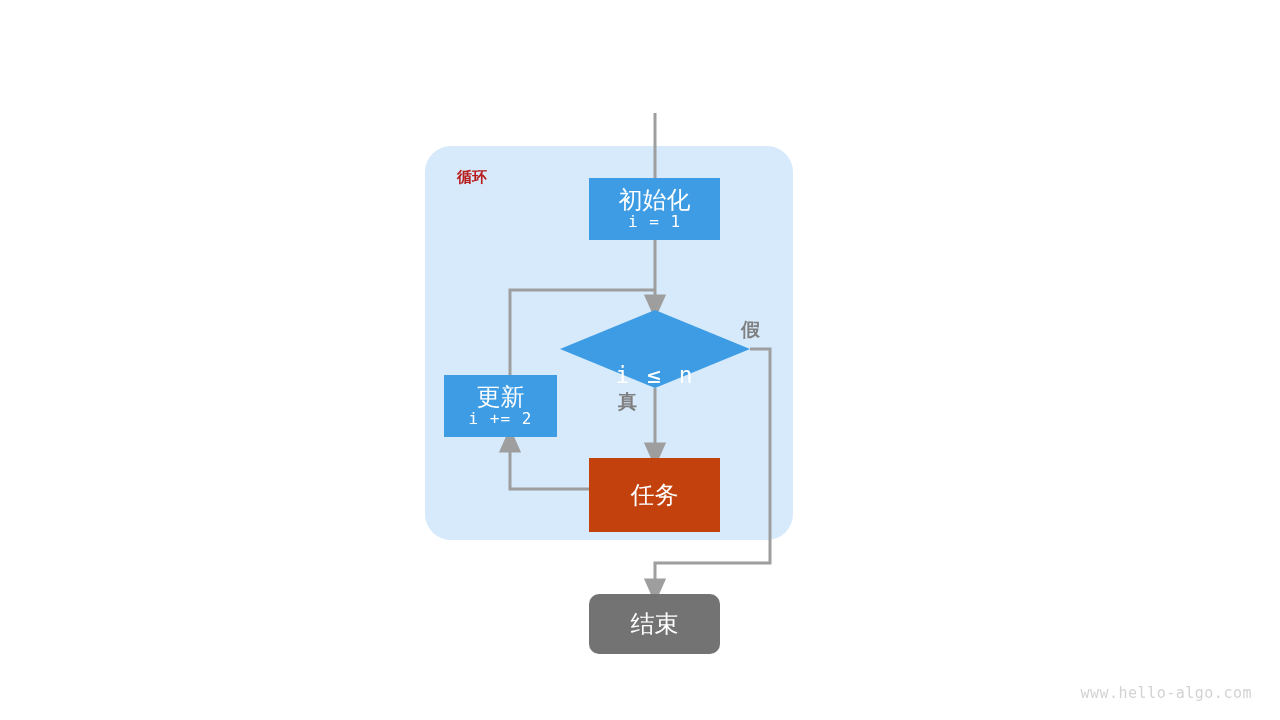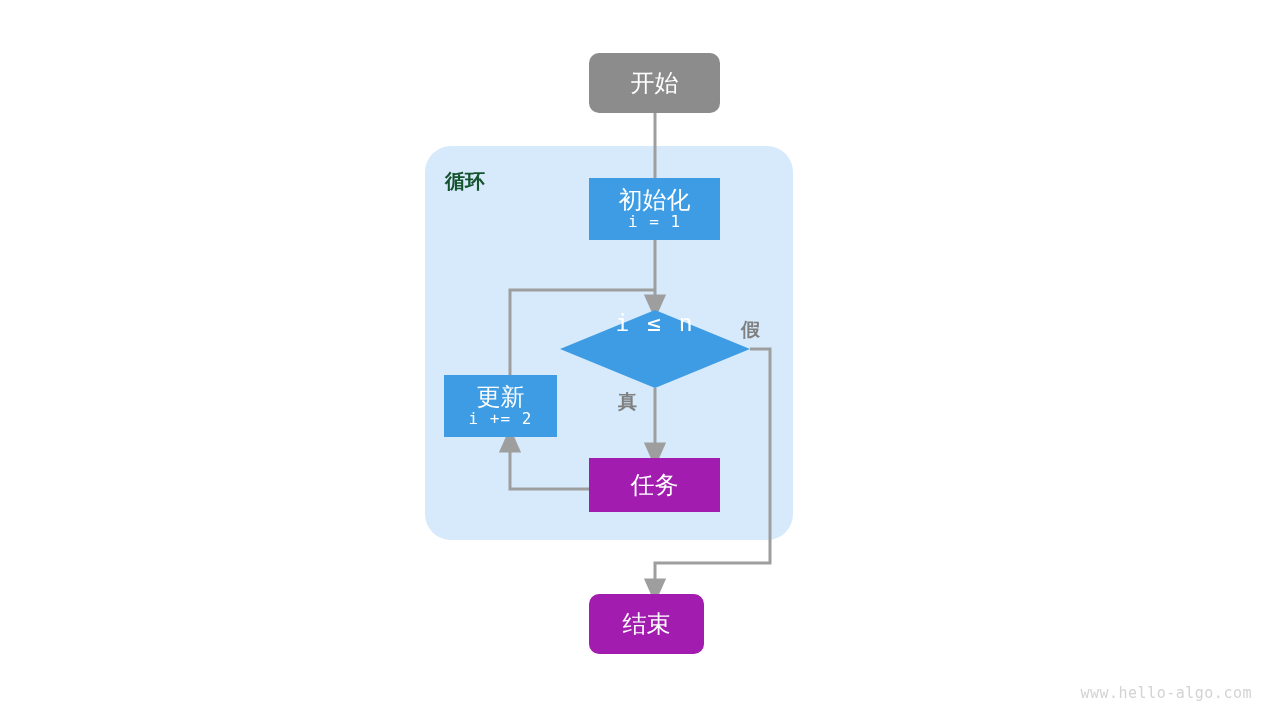--- a/index.html
+++ b/index.html
@@ -47,52 +47,52 @@
     position: absolute;
     left: 425px;
     top: 146px;
     width: 368px;
     height: 394px;
     background: #d6eafb;
     border-radius: 26px;
   }
   #loop-label {
     position: absolute;
-    left: 445px;
+    left: 457px;
     top: 168px;
-    font-size: 20px;
+    font-size: 15px;
     font-weight: bold;
-    color: #14532d;
+    color: #b91c1c;
     font-family: "Liberation Sans", sans-serif;
   }
   #start-node {
     left: 589px; top: 53px; width: 131px; height: 60px;
     background: #8c8c8c; border-radius: 10px;
   }
   #end-node {
-    left: 589px; top: 594px; width: 115px; height: 60px;
-    background: #a21caf; border-radius: 10px;
+    left: 589px; top: 594px; width: 131px; height: 60px;
+    background: #737373; border-radius: 10px;
   }
   #init-node {
     left: 589px; top: 178px; width: 131px; height: 62px;
     background: #3d9ce3;
     text-align: center;
   }
   #update-node {
     left: 444px; top: 375px; width: 113px; height: 62px;
     background: #3d9ce3;
   }
   #task-node {
-    left: 589px; top: 458px; width: 131px; height: 54px;
-    background: #a21caf;
+    left: 589px; top: 458px; width: 131px; height: 74px;
+    background: #c2410c;
   }
   #cond-node {
     position: absolute;
     left: 560px; top: 310px; width: 190px; height: 78px;
-    display: flex; align-items: flex-start; justify-content: center;
+    display: flex; align-items: flex-end; justify-content: center;
     color: #ffffff;
   }
   #cond-node .diamond-bg {
     position: absolute; left: 0; top: 0; width: 100%; height: 100%;
     background: #3d9ce3;
     clip-path: polygon(50% 0%, 100% 50%, 50% 100%, 0% 50%);
   }
   #cond-node .code {
     position: relative;
     font-family: "DejaVu Sans Mono", monospace;
@@ -139,23 +139,20 @@
 
     <path d="M 655 388 L 655 455" stroke="#9e9e9e" stroke-width="3" fill="none" marker-end="url(#arrow)"></path>
 
     <path d="M 589 489 L 510 489 L 510 440" stroke="#9e9e9e" stroke-width="3" fill="none" marker-end="url(#arrow)"></path>
 
     <path d="M 510 375 L 510 290 L 655 290" stroke="#9e9e9e" stroke-width="3" fill="none"></path>
 
     <path d="M 750 349 L 770 349 L 770 563 L 655 563 L 655 591" stroke="#9e9e9e" stroke-width="3" fill="none" marker-end="url(#arrow)"></path>
   </svg>
 
-  <div class="node" id="start-node">
-    <span class="cn">开始</span>
-  </div>
 
   <div class="node" id="init-node">
     <span class="cn">初始化</span>
     <span class="code">i = 1</span>
   </div>
 
   <div id="cond-node">
     <span class="diamond-bg"></span>
     <span class="code">i ≤ n</span>
   </div>

